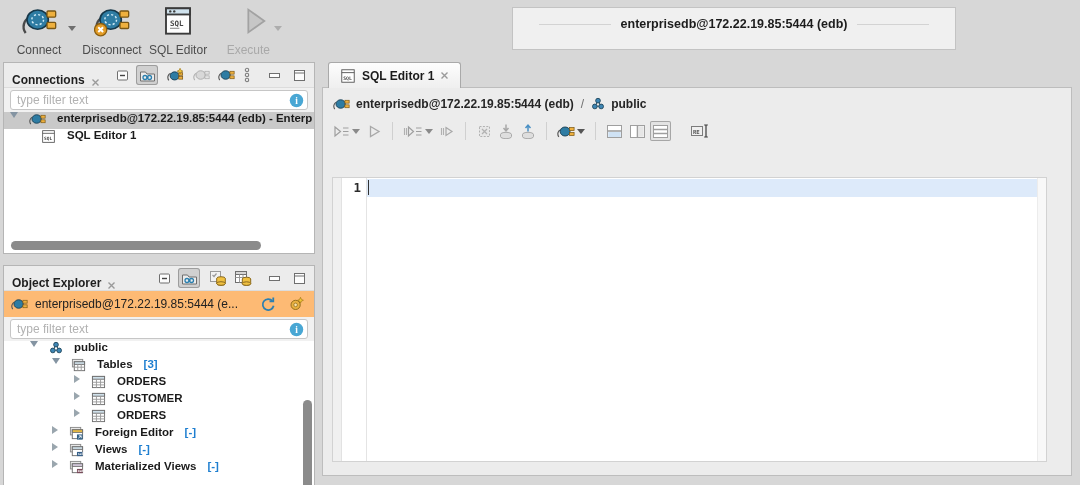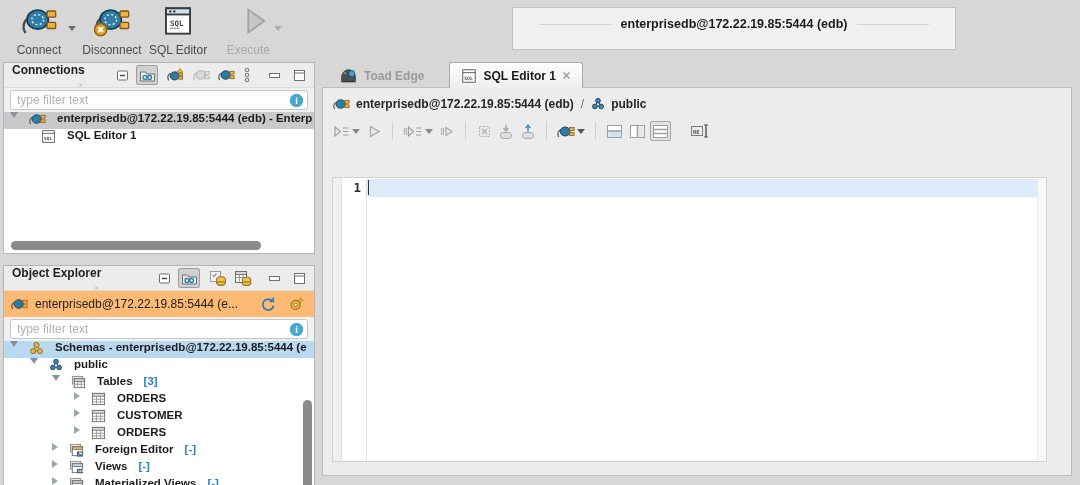--- a/index.html
+++ b/index.html
@@ -16,21 +16,21 @@
   .caret-dis { border-top-color:#adadad; }
   .tb-caret { position:absolute; top:26px; }
   .title-box { position:absolute; left:512px; top:7px; width:444px; height:43px; background:#f0f0f0; border:1px solid #c3c3c3; }
   .title-line { display:flex; align-items:center; justify-content:center; gap:10px; margin-top:9px; }
   .deco-line { width:72px; height:1px; background:#d3d3d3; }
   .title-text { font-size:12.5px; font-weight:bold; color:#1c1c1c; white-space:nowrap; }
 
   
   .panel { position:absolute; background:#fff; border:1px solid #b5b5b5; overflow:hidden; }
   .phead { height:25px; background:#ececec; border-bottom:1px solid #dcdcdc; display:flex; align-items:center; }
-  .ptab { display:flex; align-items:flex-end; gap:6px; padding:0 8px; height:100%; font-size:12px; font-weight:bold; color:#1f1f1f; white-space:nowrap;flex-direction:column; }
+  .ptab { display:flex; align-items:flex-end; gap:6px; padding:0 8px; height:100%; font-size:12px; font-weight:bold; color:#1f1f1f; white-space:nowrap; }
   .ptools { margin-left:auto; display:flex; align-items:center; gap:3px; padding-right:4px; }
   .tool { width:22px; height:20px; display:flex; align-items:center; justify-content:center; border-radius:3px; }
   .tool.active { background:#d0d0d0; box-shadow:inset 0 0 0 1px #9d9d9d; }
   .frow { position:relative; height:24px; padding:2px 6px; background:#f1f1f1; }
   .finput { width:100%; height:20px; border:1px solid #c6c6c6; border-radius:3px; background:#fff; font-size:12px; padding:0 24px 0 6px; color:#0f172a; font-family:"Liberation Sans",sans-serif; outline:none; }
   .finput::placeholder { color:#b2b2b2; }
   .finfo { position:absolute; right:10px; top:5px; }
   .tree { font-size:11.5px; font-weight:bold; color:#1b1b1b; }
   .trow { height:17px; display:flex; align-items:flex-start; gap:11px; white-space:nowrap; overflow:hidden; }
   .trow .badge { color:#1f7fd0; }
@@ -317,30 +317,20 @@
       <input class="finput" placeholder="type filter text" style="">
       <span class="finfo">
         <svg width="15" height="15" viewBox="0 0 16 16">
             <circle cx="8" cy="8" r="7.2" fill="#49a7d4"></circle>
             <text x="8" y="11.6" text-anchor="middle" font-size="10" font-weight="bold" fill="#fff" font-family="Liberation Serif, serif">i</text>
           </svg>
       </span>
     </div>
 
     <div class="tree">
-      <div class="trow sel-blue lvl0">
-        <span class="tri-down"></span>
-        <svg width="15" height="15" viewBox="0 0 16 16">
-            <path d="M8 4.5 L4.5 10.5 L11.5 10.5 Z" fill="none" stroke="#8a6616" stroke-width="1"></path>
-            <circle cx="8" cy="4.2" r="2.7" fill="#f0b840" stroke="#8a6616"></circle>
-            <circle cx="4.4" cy="10.8" r="2.7" fill="#f0b840" stroke="#8a6616"></circle>
-            <circle cx="11.6" cy="10.8" r="2.7" fill="#f0b840" stroke="#8a6616"></circle>
-          </svg>
-        <span>Schemas - enterprisedb@172.22.19.85:5444 (e</span>
-      </div>
       <div class="trow lvl1">
         <span class="tri-down"></span>
         <svg width="14" height="14" viewBox="0 0 16 16">
             <path d="M8 4.5 L4.5 10.5 L11.5 10.5 Z" fill="none" stroke="#1c4258" stroke-width="1"></path>
             <circle cx="8" cy="4.2" r="2.7" fill="#3e86b4" stroke="#1c4258"></circle>
             <circle cx="4.4" cy="10.8" r="2.7" fill="#3e86b4" stroke="#1c4258"></circle>
             <circle cx="11.6" cy="10.8" r="2.7" fill="#3e86b4" stroke="#1c4258"></circle>
           </svg>
         <span>public</span>
       </div>
@@ -418,29 +408,20 @@
         <span>Materialized Views</span>
         <span class="badge">[-]</span>
       </div>
     </div>
 
     <div class="vthumb"></div>
   </div>
 
   <div class="epanel">
     <div class="etabs">
-      <div class="etab inactive">
-        <svg width="19" height="17" viewBox="0 0 20 18">
-            <path d="M2.5 15.5 C0.5 9 5 2.5 10 2.5 C15.5 2.5 19.5 8.5 17.5 15.5 Z" fill="#4a4f55"></path>
-            <circle cx="13.5" cy="7" r="3.2" fill="#3fa8d8" stroke="#1c5a78"></circle>
-            <path d="M2.5 15.5 h15" stroke="#2e3338" stroke-width="1.4"></path>
-            <circle cx="6.5" cy="6.5" r="1.2" fill="#8a9097"></circle>
-          </svg>
-        <span>Toad Edge</span>
-      </div>
       <div class="etab active">
         <svg width="16" height="16" viewBox="0 0 18 18">
             <rect x="2" y="2" width="14" height="14" fill="#fff" stroke="#4f4f4f"></rect>
             <path d="M2 5.2 h14" stroke="#4f4f4f"></path>
             <text x="3.6" y="13.6" font-size="5.4" font-weight="bold" fill="#444" font-family="DejaVu Sans Mono, monospace">SQL</text>
           </svg>
         <span>SQL Editor 1</span>
         <svg width="9" height="9" viewBox="0 0 9 9">
             <path d="M1.5 1.5 L7.5 7.5 M7.5 1.5 L1.5 7.5" stroke="#9a9a9a" stroke-width="1.4"></path>
           </svg>

